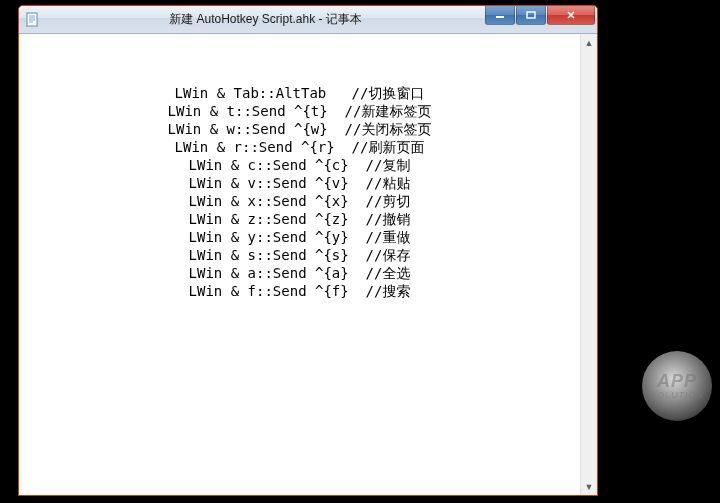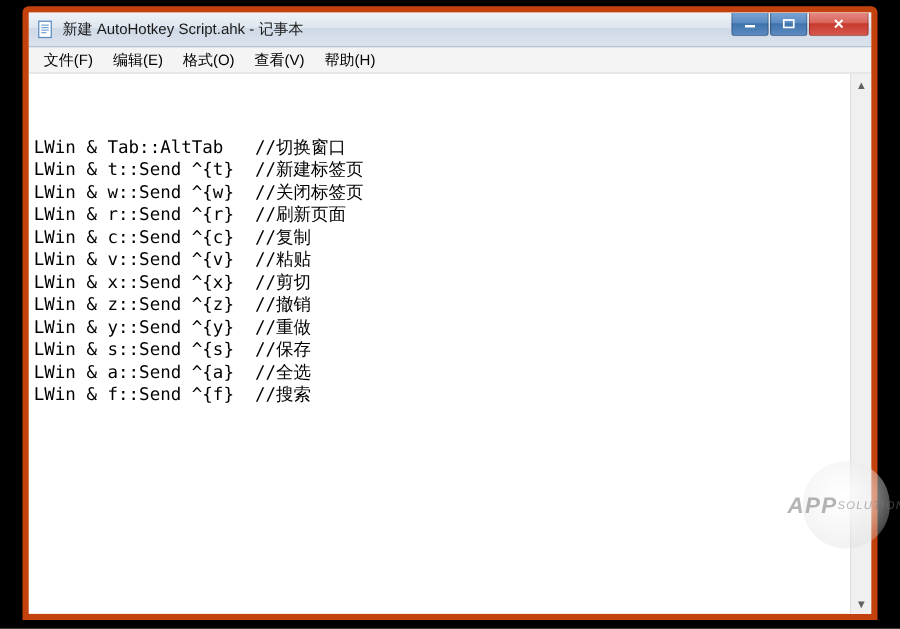--- a/index.html
+++ b/index.html
@@ -8,29 +8,30 @@
       height: 503px;
       background: #000;
       font-family: "Microsoft YaHei", "SimSun", sans-serif;
       position: relative;
       overflow: hidden;
     }
     .window {
       position: absolute;
       top: 5px;
       left: 18px;
-      width: 684px;
+      width: 580px;
       height: 491px;
       background: #fff;
-      border: 5px solid #c2410c;
+      border: 1px solid #c2410c;
       border-radius: 5px 5px 0 0;
       box-shadow: 0 0 12px rgba(0,0,0,0.6);
       display: flex;
       flex-direction: column;
       overflow: hidden;
+      text-align: center;
     }
     .titlebar {
       height: 28px;
       background: linear-gradient(to bottom, #f0f4f9 0%, #dde5ee 45%, #cfd9e6 46%, #dae3ed 100%);
       border-bottom: 1px solid #9fb2c9;
       display: flex;
       align-items: center;
       padding: 0 2px 0 6px;
       font-size: 12px;
       color: #1a1a1a;
@@ -110,26 +111,27 @@
       justify-content: center;
       color: #606060;
       font-size: 9px;
     }
     .scroll-arrow.top { position: absolute; top: 0; left: 0; right: 0; }
     .scroll-arrow.bottom { position: absolute; bottom: 0; left: 0; right: 0; }
 
     .watermark {
       position: absolute;
       right: 8px;
-      bottom: 64px;
+      bottom: 82px;
       width: 70px;
       height: 70px;
       border-radius: 50%;
       background: radial-gradient(circle at 45% 40%, rgba(255,255,255,0.85), rgba(220,220,220,0.35) 70%, rgba(200,200,200,0) 100%);
       display: flex;
+      flex-direction: column;
       align-items: center;
       justify-content: center;
       font-family: Arial, sans-serif;
       color: rgba(120,120,120,0.55);
       pointer-events: none;
     }
     .watermark .l1 { font-size: 18px; font-weight: bold; font-style: italic; letter-spacing: 1px; line-height: 1; }
     .watermark .l2 { font-size: 9px; letter-spacing: 1px; line-height: 1; margin-top: 1px; font-style: italic; }
   </style>
 </head>
@@ -159,27 +161,20 @@
           </svg>
       </div>
       <div class="win-btn btn-close">
         <svg width="10" height="8" viewBox="0 0 10 8">
             <path d="M2 1 L8 7 M8 1 L2 7" stroke="#fff" stroke-width="1.6"></path>
           </svg>
       </div>
     </div>
   </div>
 
-  <div class="menubar">
-    <span class="menu-item">文件(F)</span>
-    <span class="menu-item">编辑(E)</span>
-    <span class="menu-item">格式(O)</span>
-    <span class="menu-item">查看(V)</span>
-    <span class="menu-item">帮助(H)</span>
-  </div>
 
   <div class="content-wrap">
     <div class="text-area">LWin &amp; Tab::AltTab   //切换窗口
 LWin &amp; t::Send ^{t}  //新建标签页
 LWin &amp; w::Send ^{w}  //关闭标签页
 LWin &amp; r::Send ^{r}  //刷新页面
 LWin &amp; c::Send ^{c}  //复制
 LWin &amp; v::Send ^{v}  //粘贴
 LWin &amp; x::Send ^{x}  //剪切
 LWin &amp; z::Send ^{z}  //撤销

